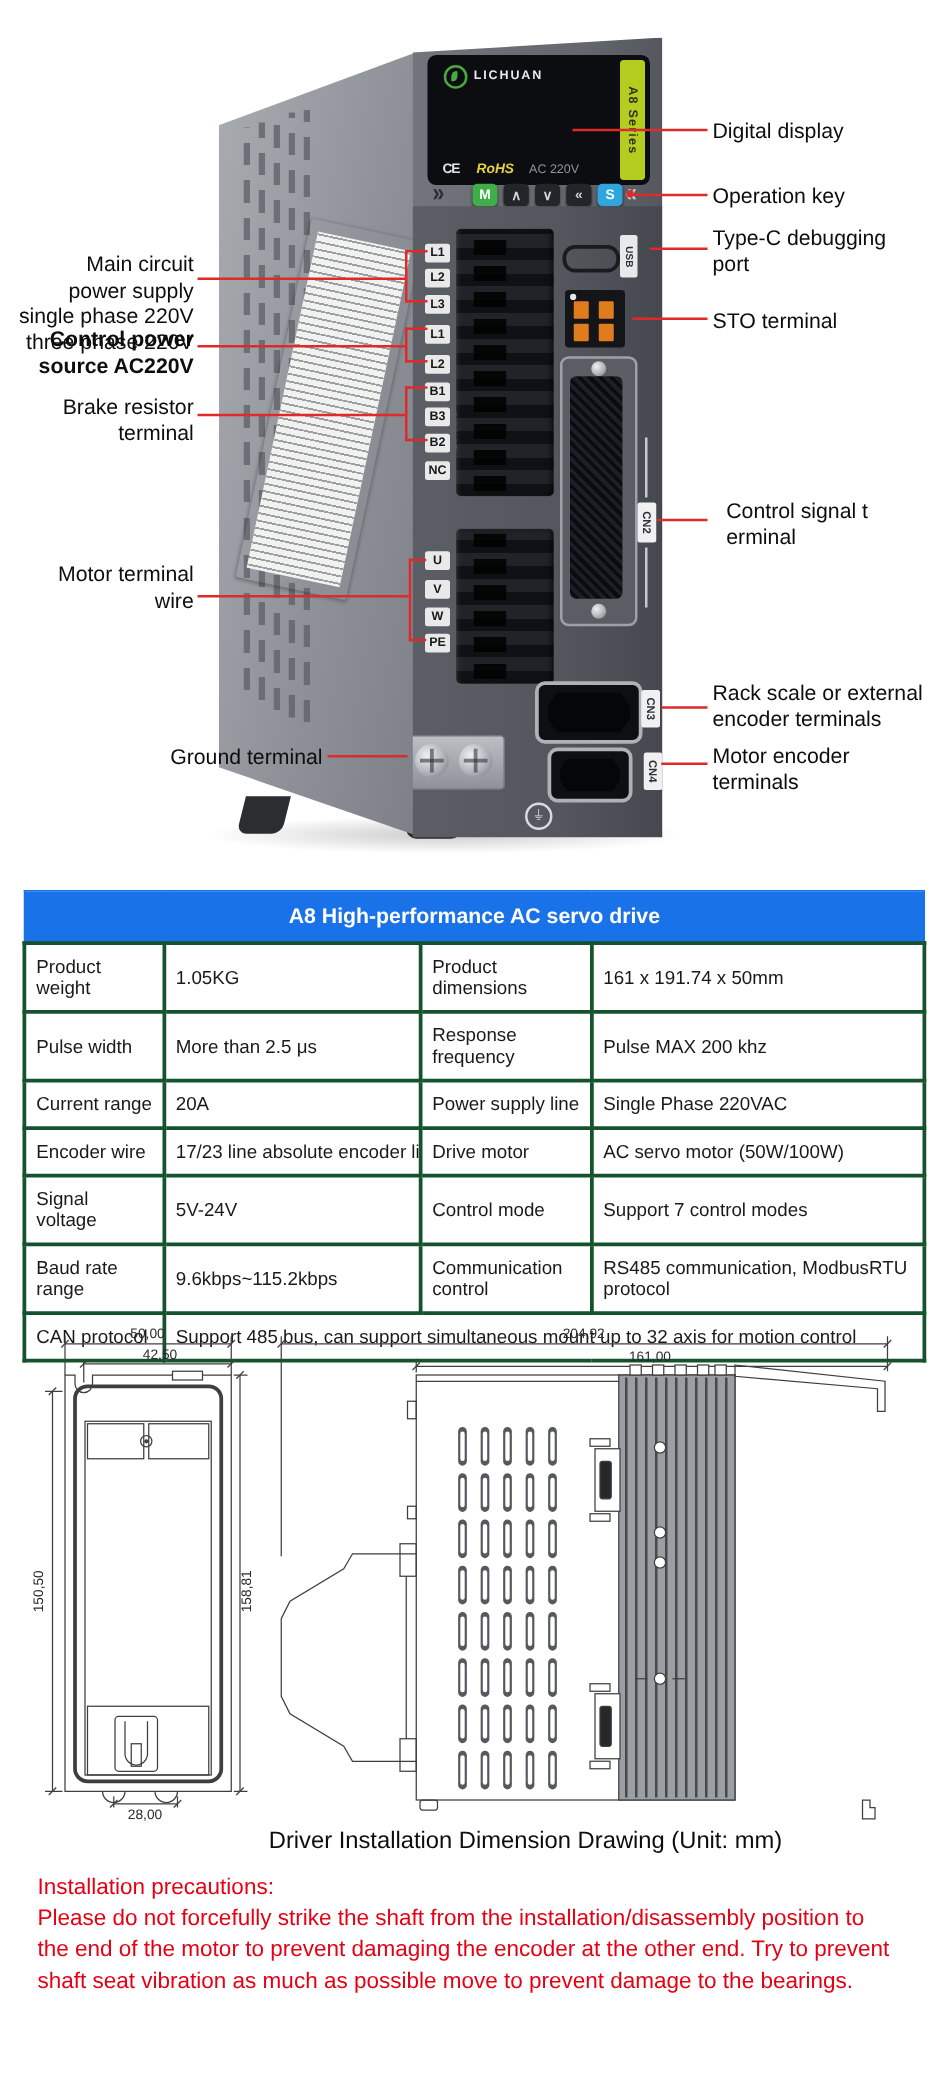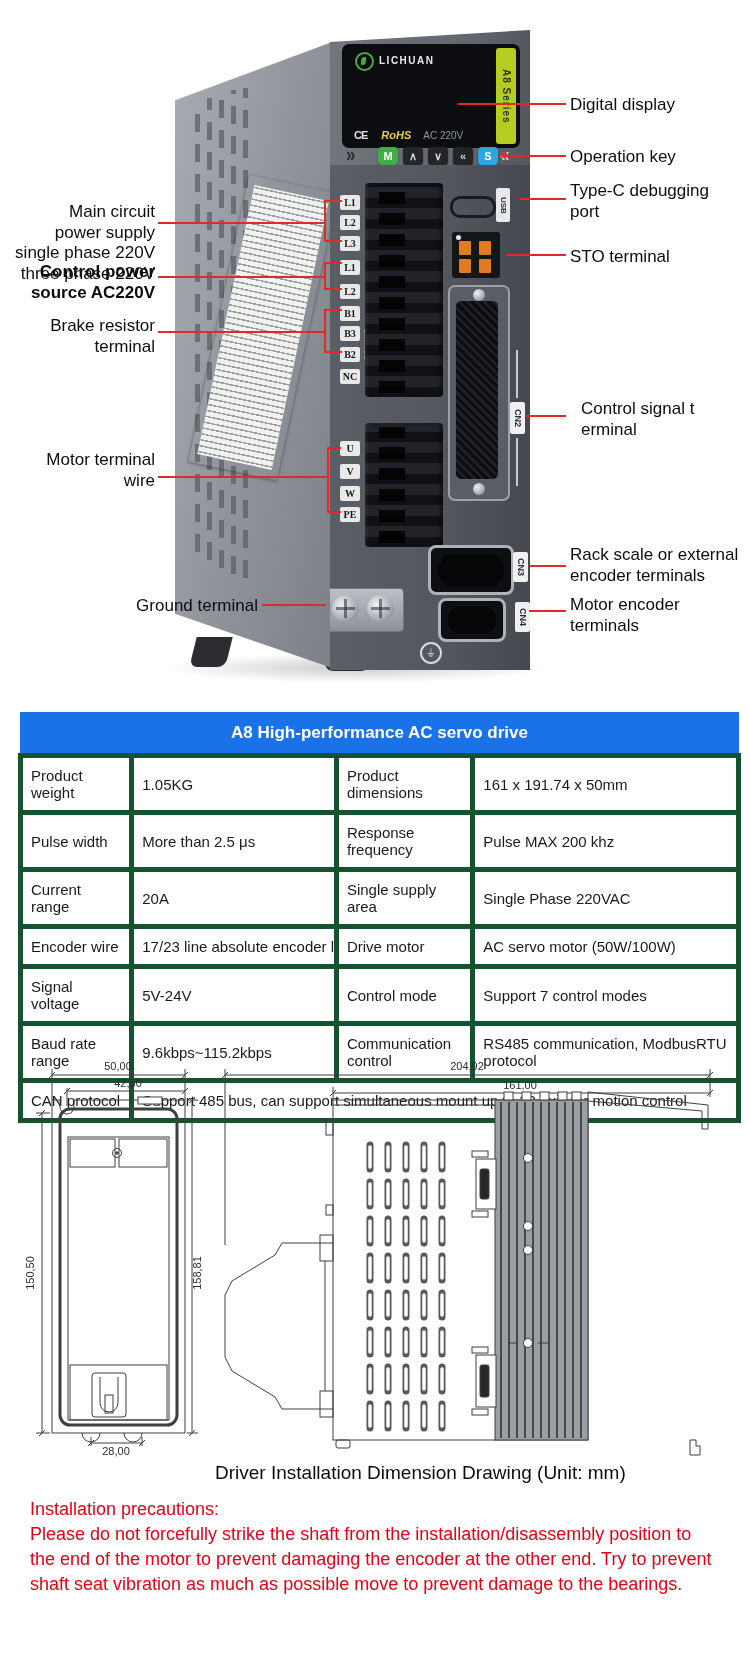--- a/index.html
+++ b/index.html
@@ -35,21 +35,21 @@
   .chevL{position:absolute;left:16px;top:0px;font-size:17px;font-weight:bold;color:#2c2e33;transform:scaleY(1.2);}
   .chevR{position:absolute;left:170px;top:0px;font-size:17px;font-weight:bold;color:#c9cbd0;transform:scaleY(1.2);}
   .key{position:absolute;top:2px;width:20px;height:18px;border-radius:4px;color:#fff;font-size:11px;font-weight:bold;
         display:flex;align-items:center;justify-content:center;box-shadow:0 1px 2px rgba(0,0,0,.5);}
   .key.dark{background:#232529;color:#cfd3d8;}
   .key.green{background:#3fae49;}
   .key.blue{background:#2fa6de;}
   .lower{position:absolute;left:0;top:135px;width:200px;height:505px;
         background:linear-gradient(90deg,#5b5e64,#53565c 60%,#45484e);}
   .tlabel{position:absolute;left:10px;width:20px;height:15px;background:#e9e9ea;color:#17181a;border-radius:2px;
-        font-size:10px;font-weight:bold;display:flex;align-items:center;justify-content:center;font-family:Liberation Serif, serif;}
+        font-size:10px;font-weight:bold;display:flex;align-items:center;justify-content:center;}
   .charge{position:absolute;left:33px;top:164px;writing-mode:vertical-rl;font-size:6px;color:#cfd3d8;letter-spacing:1px;}
   .conblock{position:absolute;left:35px;width:78px;background:#17181b;border-radius:4px;
         background-image:repeating-linear-gradient(0deg,#101114 0 10px,#212329 10px 21px);
         box-shadow:inset 2px 0 3px rgba(255,255,255,.08), inset -2px 0 4px rgba(0,0,0,.6);}
   .conblock::after{content:"";position:absolute;left:14px;top:4px;width:26px;height:calc(100% - 8px);
         background:repeating-linear-gradient(0deg,rgba(0,0,0,.85) 0 12px,rgba(0,0,0,0) 12px 21px);}
   .typec{position:absolute;left:120px;top:166px;width:40px;height:16px;border:3px solid #1a1b1f;border-radius:10px;}
   .usbtag{position:absolute;left:166px;top:158px;width:14px;height:34px;background:#e8e9eb;border-radius:2px;
         display:flex;align-items:center;justify-content:center;}
   .usbtag span{writing-mode:vertical-rl;font-size:8px;font-weight:bold;color:#2b2d31;}
@@ -84,21 +84,21 @@
   
   .co-l{position:absolute;font-size:17px;line-height:20.5px;text-align:right;white-space:pre-line;color:#0d0d0d;}
   .co-r{position:absolute;left:570px;width:178px;font-size:17px;line-height:21px;white-space:pre-line;color:#0d0d0d;}
   .hline{position:absolute;height:2px;background:#e02a2a;}
   .vline{position:absolute;width:2px;background:#e02a2a;}
   .rdot{position:absolute;width:6px;height:6px;border-radius:50%;background:#e02a2a;}
 
   
   .spec{position:absolute;left:18px;top:712px;width:723px;border-collapse:collapse;table-layout:fixed;font-size:15px;}
   .spec th{background:#1a72e8;color:#fff;font-size:17px;font-weight:bold;height:38px;border:1px solid #1a72e8;}
-  .spec td{border:5px solid #14532d;padding:9px 8px;color:#1a1a1a;vertical-align:middle;}
+  .spec td{border:3px solid #14532d;padding:9px 8px;color:#1a1a1a;vertical-align:middle;}
   .spec td.nowrap{white-space:nowrap;overflow:hidden;}
 
   
   .drawings{position:absolute;left:20px;top:1045px;}
   .dimtext{font-family:"Liberation Sans",sans-serif;font-size:11px;fill:#2b2b2b;}
   .caption{position:absolute;left:215px;top:1462px;font-size:19px;color:#0d0d0d;}
 
   
   .precautions{position:absolute;left:30px;top:1497px;width:712px;color:#e60014;font-size:18px;line-height:25px;}
   .precautions .body{white-space:pre-line;}
@@ -303,21 +303,21 @@
     </tr>
     <tr>
       <td>Pulse width</td>
       <td>More than 2.5 μs</td>
       <td>Response frequency</td>
       <td>Pulse MAX 200 khz</td>
     </tr>
     <tr>
       <td>Current range</td>
       <td>20A</td>
-      <td>Single supply area</td>
+      <td>Power supply line</td>
       <td>Single Phase 220VAC</td>
     </tr>
     <tr>
       <td>Encoder wire</td>
       <td class="nowrap">17/23 line absolute encoder lin</td>
       <td>Drive motor</td>
       <td>AC servo motor (50W/100W)</td>
     </tr>
     <tr>
       <td>Signal voltage</td>

